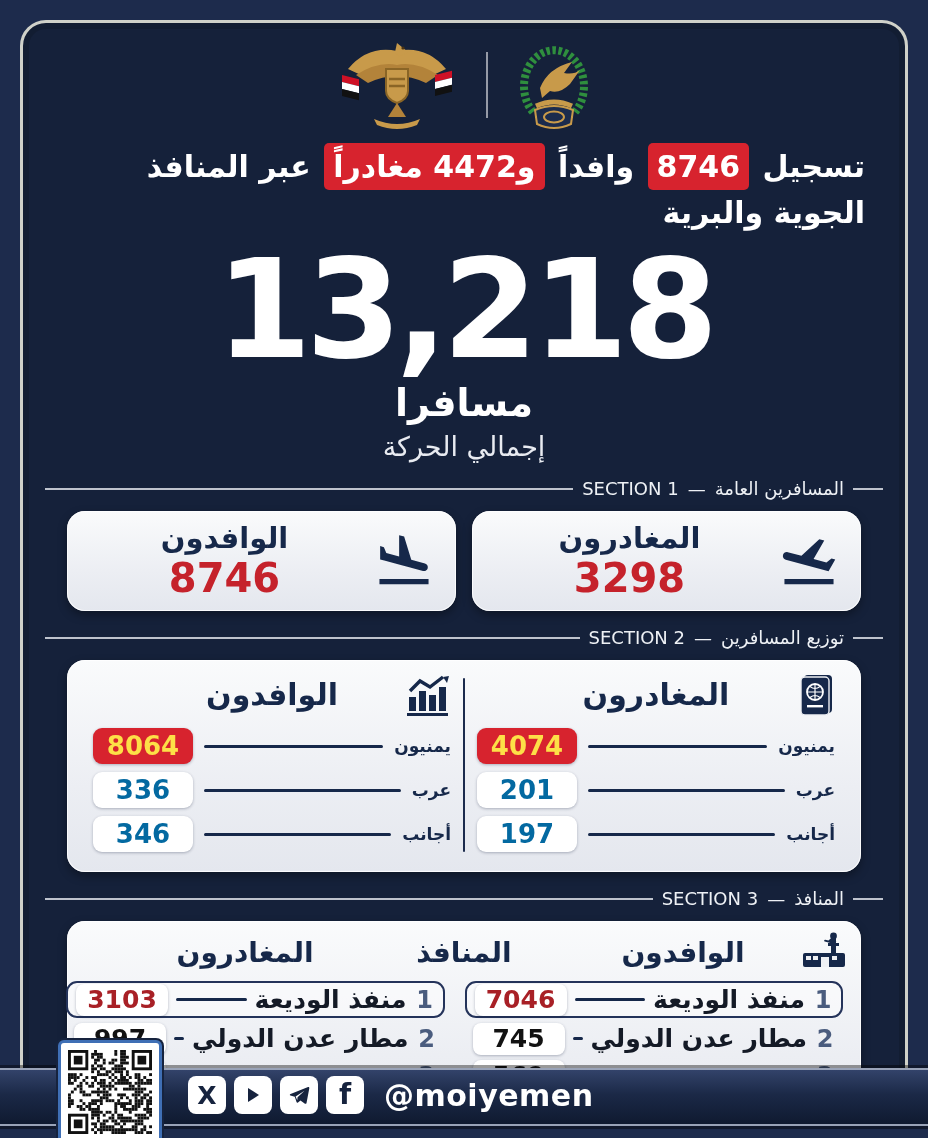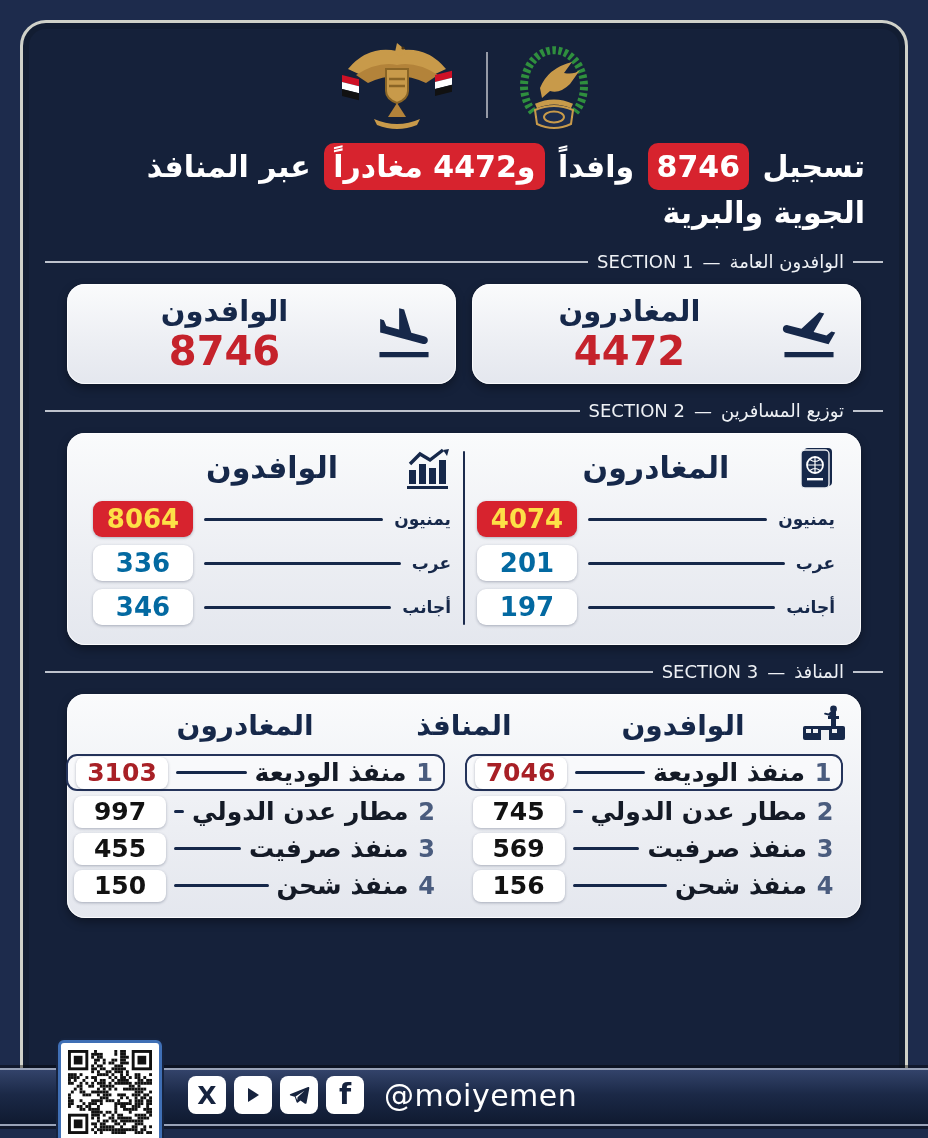--- a/index.html
+++ b/index.html
@@ -17,21 +17,21 @@
   }
   
   .logos{display:flex;justify-content:center;align-items:center;gap:26px;margin-top:14px;height:96px;}
   .logo-divider{width:2px;height:66px;background:rgba(255,255,255,.55);}
   
   .headline{
     direction:rtl;text-align:right;
     margin:10px 40px 0;
     color:#fff;font-size:30px;font-weight:700;line-height:1.5;
   }
-  .headline .hl{background:#d7232e;color:#fff;padding:1px 9px;border-radius:10px;display:inline-block;margin:0 3px;}
+  .headline .hl{background:#d7232e;color:#fff;padding:1px 9px;border-radius:5px;display:inline-block;margin:0 3px;}
   
   .hero{text-align:center;margin-top:6px;}
   .hero-number{direction:ltr;color:#fff;font-weight:700;font-size:138px;line-height:1.0;letter-spacing:-6px;}
   .hero-unit{color:#fff;font-weight:700;font-size:38px;margin-top:2px;}
   .hero-sub{color:#e8ebf1;font-weight:400;font-size:27px;margin-top:6px;}
   
   .sec-div{direction:rtl;display:flex;align-items:center;gap:9px;margin:16px 22px 12px;color:#eef1f5;font-size:18px;}
   .sec-div .tick{width:30px;border-top:2px solid rgba(232,236,242,.8);}
   .sec-div .fill{flex:1;border-top:2px solid rgba(232,236,242,.8);}
   .sec-div .lab{white-space:nowrap;}
@@ -99,21 +99,21 @@
     background:#fff;border:3px solid #3f6fb5;border-radius:6px;
     display:flex;align-items:center;justify-content:center;
     box-shadow:0 0 0 2px #16233e;
   }
   .socials{position:absolute;left:188px;top:1076px;z-index:5;display:flex;align-items:center;gap:8px;direction:ltr;}
   .sicon{
     width:38px;height:38px;background:#fff;border-radius:8px;color:#16233e;
     display:flex;align-items:center;justify-content:center;
     font-weight:800;font-size:25px;line-height:1;
   }
-  .handle{color:#fff;font-size:30px;font-weight:400;margin-left:12px;letter-spacing:.5px;}
+  .handle{color:#fff;font-size:30px;font-weight:700;margin-left:12px;letter-spacing:.5px;}
   .navy-fill{fill:#16284a;}
 </style>
 </head>
 <body>
 
 <div class="frame">
 
   <div class="logos">
     <svg width="126" height="92" viewBox="0 0 126 92">
 
@@ -154,41 +154,46 @@
   </div>
 
   <div class="headline">
     <span>تسجيل</span>
     <span class="hl">8746</span>
     <span>وافداً</span>
     <span class="hl">و4472 مغادراً</span>
     <span>عبر المنافذ الجوية والبرية</span>
   </div>
 
+  <div class="hero">
+    <div class="hero-number">13,218</div>
+    <div class="hero-unit">مسافرا</div>
+    <div class="hero-sub">إجمالي الحركة</div>
+  </div>
 
   <div class="sec-div">
     <span class="tick"></span>
-    <span class="lab">الوافدون العامة</span>
+    <span class="lab">المسافرين العامة</span>
     <span class="lab">—</span>
     <span class="lab">SECTION 1</span>
     <span class="fill"></span>
   </div>
 
   <div class="cards-row">
     <div class="card scard">
       <div class="icon-wrap">
         <svg width="62" height="62" viewBox="0 0 24 24">
             <g transform="translate(24,0) scale(-1,1)">
           <path class="navy-fill" d="M2.5 19h19v2h-19zM22.07 9.64c-.21-.8-1.04-1.28-1.84-1.06L14.92 10l-6.9-6.43-1.93.51 4.14 7.17-4.97 1.33-1.97-1.54-1.45.39 2.59 4.49L21 11.49c.81-.23 1.28-1.05 1.07-1.85z"></path>
         </g>
           </svg>
       </div>
       <div class="txt">
         <div class="stitle">المغادرون</div>
-        <div class="svalue">4472</div>
+        <div class="svalue">3298</div>
       </div>
     </div>
     <div class="card scard">
       <div class="icon-wrap">
         <svg width="62" height="62" viewBox="0 0 24 24">
           <path class="navy-fill" d="M2.5 19h19v2h-19zM9.68 13.27l4.35 1.16 5.31 1.42c.8.21 1.62-.26 1.84-1.06.21-.8-.26-1.62-1.06-1.84l-5.31-1.42-2.76-9.03L10.12 2v8.28L5.15 8.95l-.93-2.32-1.45-.39v5.17l1.6.43 5.31 1.43z"></path>
         </svg>
       </div>
       <div class="txt">
         <div class="stitle">الوافدون</div>

